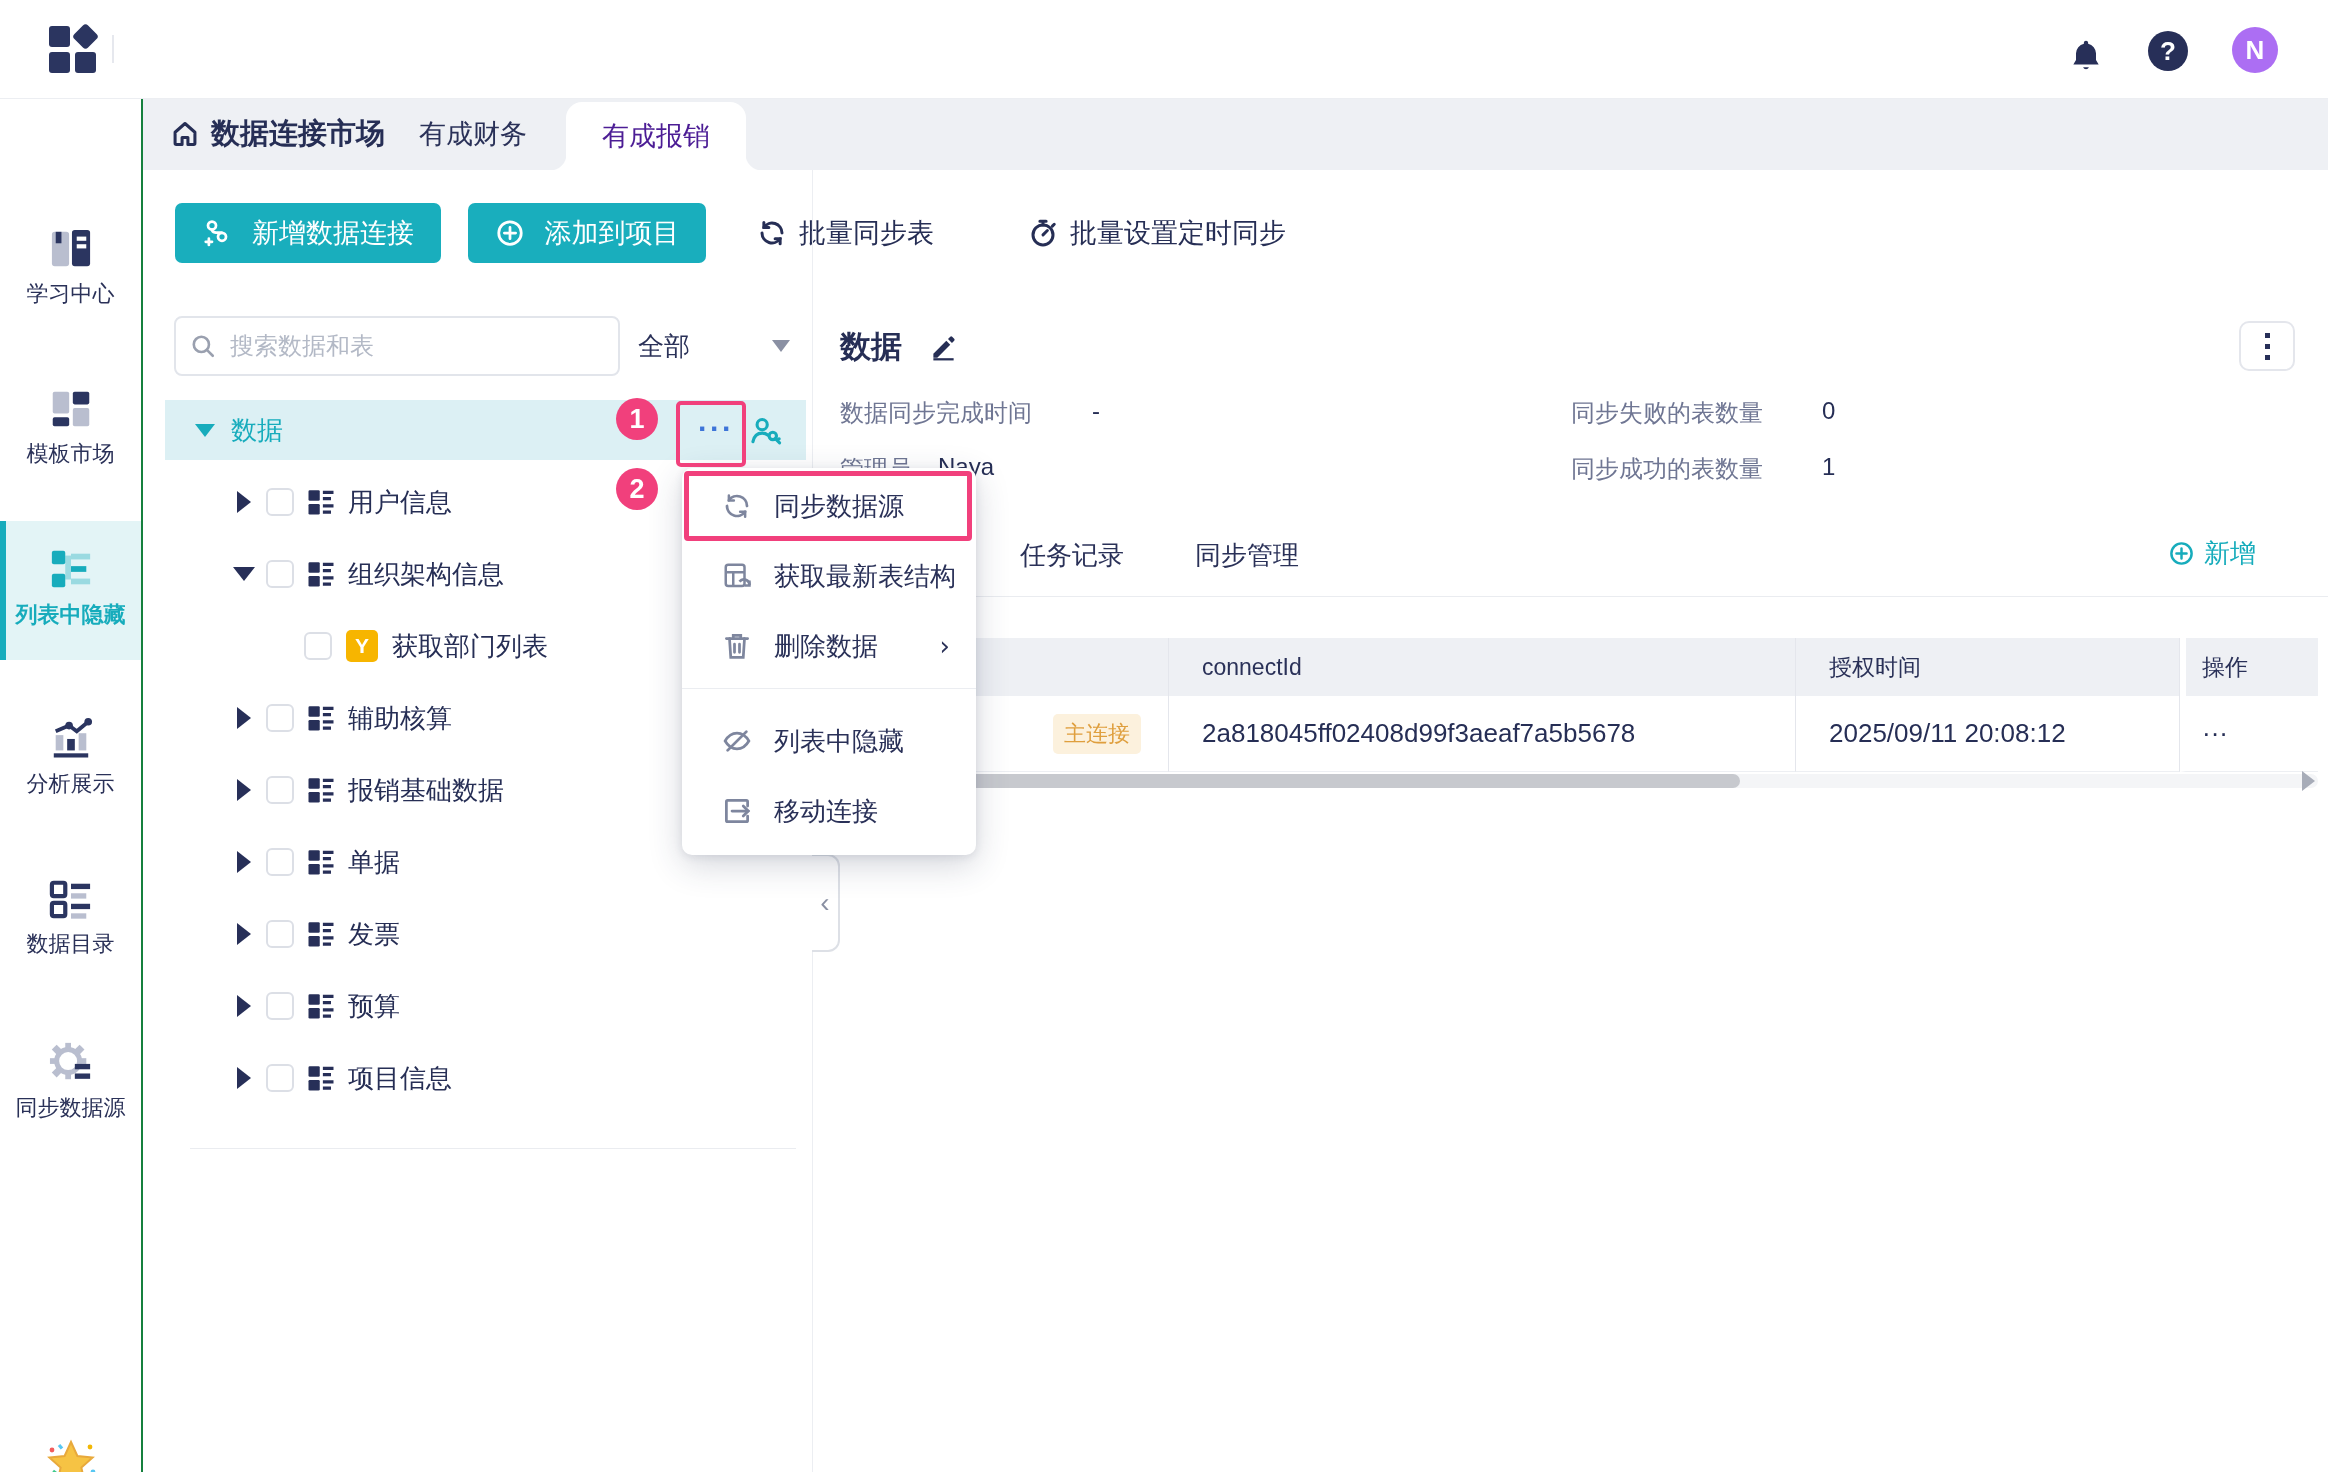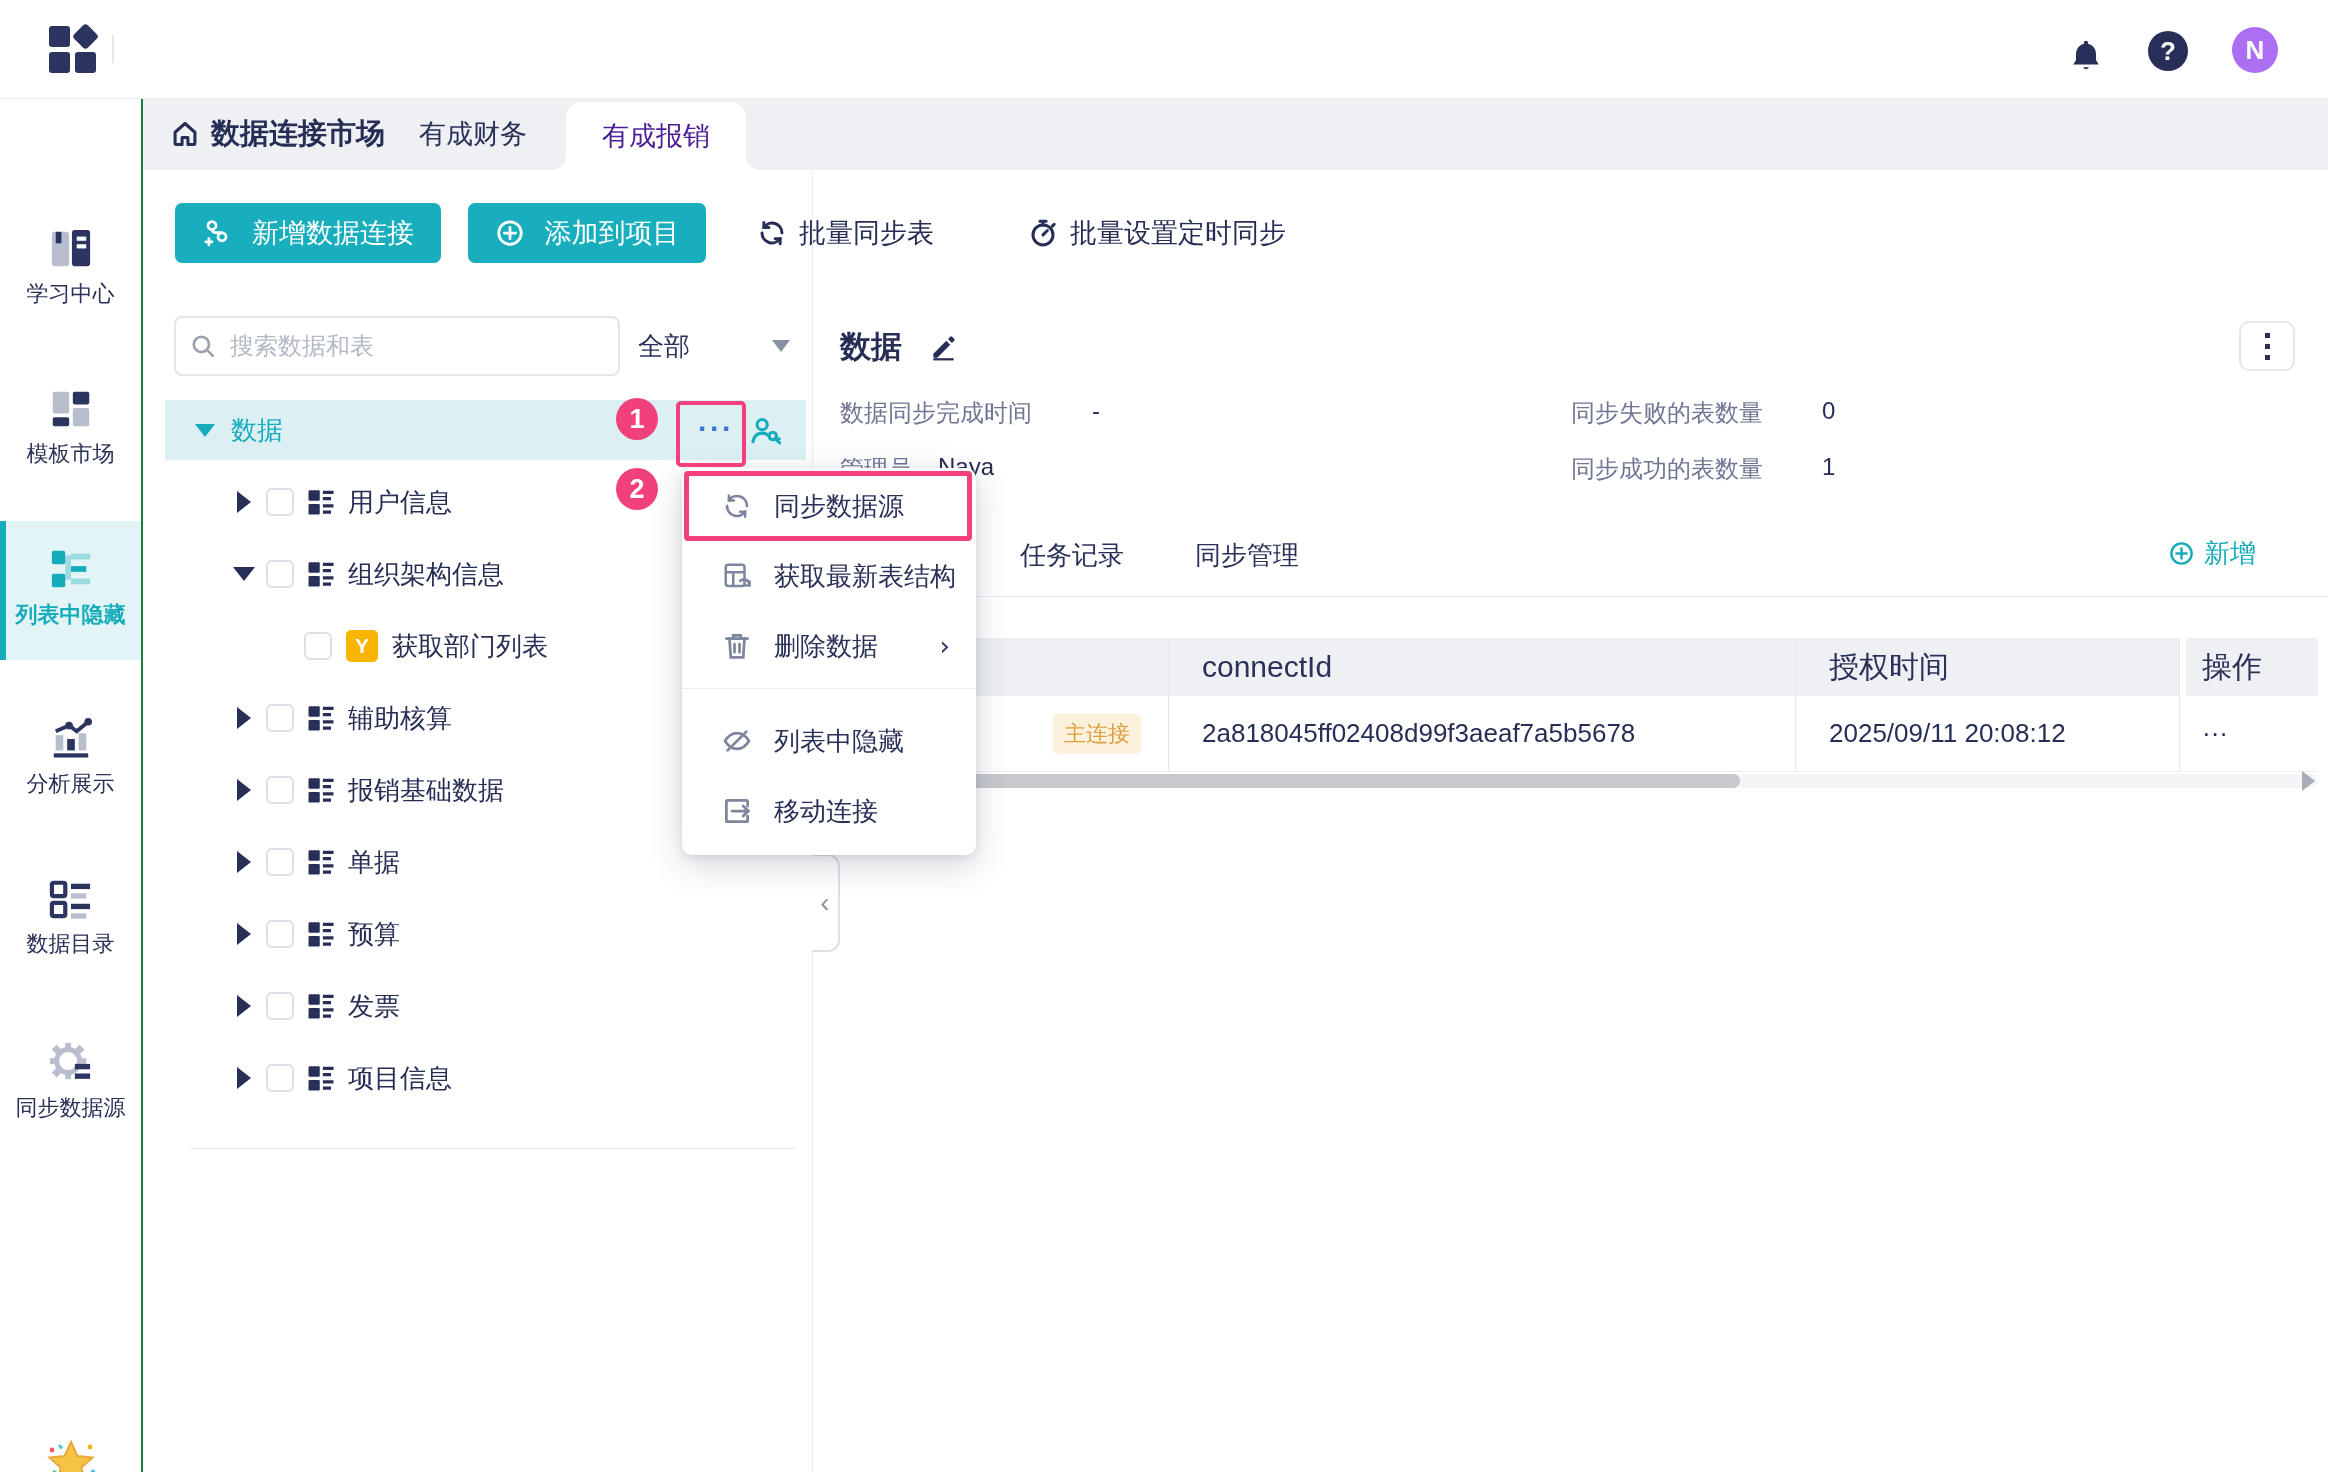--- a/index.html
+++ b/index.html
@@ -68,21 +68,21 @@
   .rp-pencil{position:absolute;left:930px;top:334px;cursor:pointer;}
   .kebab{position:absolute;left:2239px;top:321px;width:56px;height:50px;border:2px solid #E4E6EC;border-radius:10px;display:flex;flex-direction:column;align-items:center;justify-content:center;gap:6px;cursor:pointer;box-sizing:border-box;background:#fff;}
   .kebab i{width:5px;height:5px;background:#272F58;}
   .info-label{position:absolute;font-size:24px;color:#6F7693;white-space:nowrap;}
   .info-value{position:absolute;font-size:24px;color:#262E55;white-space:nowrap;}
   .rp-tab{position:absolute;top:538px;font-size:26px;color:#2A3158;cursor:pointer;white-space:nowrap;}
   .rp-add{position:absolute;left:2168px;top:536px;display:flex;align-items:center;gap:9px;color:#17ACBC;font-size:26px;cursor:pointer;}
   .rp-tabs-line{position:absolute;left:813px;top:596px;width:1515px;height:1px;background:#EAECF0;}
   .dtable{position:absolute;left:848px;top:638px;width:1470px;}
   .dt-row{display:flex;}
-  .dt-head .dt-cell{background:#EEF0F4;height:58px;font-size:30px;color:#2A3158;}
+  .dt-head .dt-cell{background:#EEF0F4;height:58px;font-size:23px;color:#2A3158;}
   .dt-body .dt-cell{background:#fff;height:76px;font-size:26px;color:#262E55;border-bottom:1px solid #EDEFF3;}
   .dt-cell{display:flex;align-items:center;box-sizing:border-box;border-right:1px solid #E4E6EC;padding-left:33px;overflow:hidden;white-space:nowrap;}
   .dt-c0{width:321px;justify-content:flex-end;padding-left:0;padding-right:27px;}
   .dt-c1{width:627px;}
   .dt-c2{width:384px;}
   .dt-c3{width:138px;border-left:6px solid #fff;border-right:none;padding-left:16px;}
   .conn-badge{background:#FCF1DD;color:#DF9F3E;font-size:22px;padding:5px 11px;border-radius:5px;}
   .hscroll-track{position:absolute;left:848px;top:774px;width:1470px;height:14px;border-radius:7px;background:#F4F5F7;}
   .hscroll-thumb{position:absolute;left:856px;top:774px;width:884px;height:14px;border-radius:7px;background:#C7C9CE;cursor:grab;}
   .hscroll-arrow{position:absolute;left:2302px;top:771px;width:0;height:0;border-top:10px solid transparent;border-bottom:10px solid transparent;border-left:13px solid #A7ACB8;cursor:pointer;}
@@ -415,38 +415,38 @@
       <span class="tico">
           <svg width="30" height="30" viewBox="0 0 24 24" fill="#272F58">
             <rect x="2" y="2.5" width="9" height="8.5" rx="1"></rect>
             <rect x="2" y="13.5" width="9" height="8.5" rx="1"></rect>
             <rect x="13.5" y="3" width="8.5" height="2.6"></rect>
             <rect x="13.5" y="8" width="6.5" height="2.6"></rect>
             <rect x="13.5" y="13.8" width="8.5" height="2.6"></rect>
             <rect x="13.5" y="18.8" width="6.5" height="2.6"></rect>
           </svg>
         </span>
+      <span class="tlabel">发票</span>
+    </div>
+      <div class="tree-row lvl1">
+      <span class="arrow-slot">
+          <span class="tri-right"></span>
+        </span>
+      <span class="cbx"></span>
+      <span class="tico">
+          <svg width="30" height="30" viewBox="0 0 24 24" fill="#272F58">
+            <rect x="2" y="2.5" width="9" height="8.5" rx="1"></rect>
+            <rect x="2" y="13.5" width="9" height="8.5" rx="1"></rect>
+            <rect x="13.5" y="3" width="8.5" height="2.6"></rect>
+            <rect x="13.5" y="8" width="6.5" height="2.6"></rect>
+            <rect x="13.5" y="13.8" width="8.5" height="2.6"></rect>
+            <rect x="13.5" y="18.8" width="6.5" height="2.6"></rect>
+          </svg>
+        </span>
       <span class="tlabel">预算</span>
-    </div>
-      <div class="tree-row lvl1">
-      <span class="arrow-slot">
-          <span class="tri-right"></span>
-        </span>
-      <span class="cbx"></span>
-      <span class="tico">
-          <svg width="30" height="30" viewBox="0 0 24 24" fill="#272F58">
-            <rect x="2" y="2.5" width="9" height="8.5" rx="1"></rect>
-            <rect x="2" y="13.5" width="9" height="8.5" rx="1"></rect>
-            <rect x="13.5" y="3" width="8.5" height="2.6"></rect>
-            <rect x="13.5" y="8" width="6.5" height="2.6"></rect>
-            <rect x="13.5" y="13.8" width="8.5" height="2.6"></rect>
-            <rect x="13.5" y="18.8" width="6.5" height="2.6"></rect>
-          </svg>
-        </span>
-      <span class="tlabel">发票</span>
     </div>
       <div class="tree-row lvl1">
       <span class="arrow-slot">
           <span class="tri-right"></span>
         </span>
       <span class="cbx"></span>
       <span class="tico">
           <svg width="30" height="30" viewBox="0 0 24 24" fill="#272F58">
             <rect x="2" y="2.5" width="9" height="8.5" rx="1"></rect>
             <rect x="2" y="13.5" width="9" height="8.5" rx="1"></rect>

